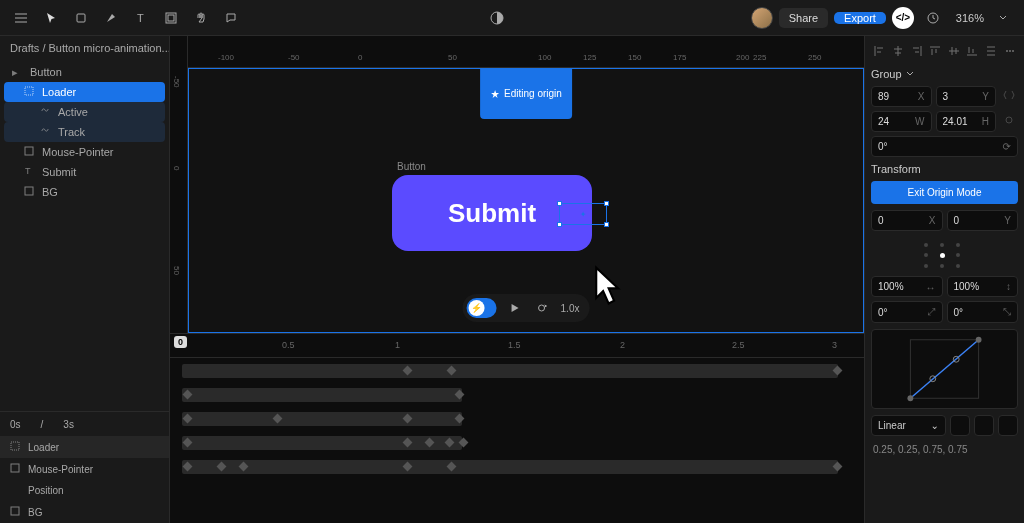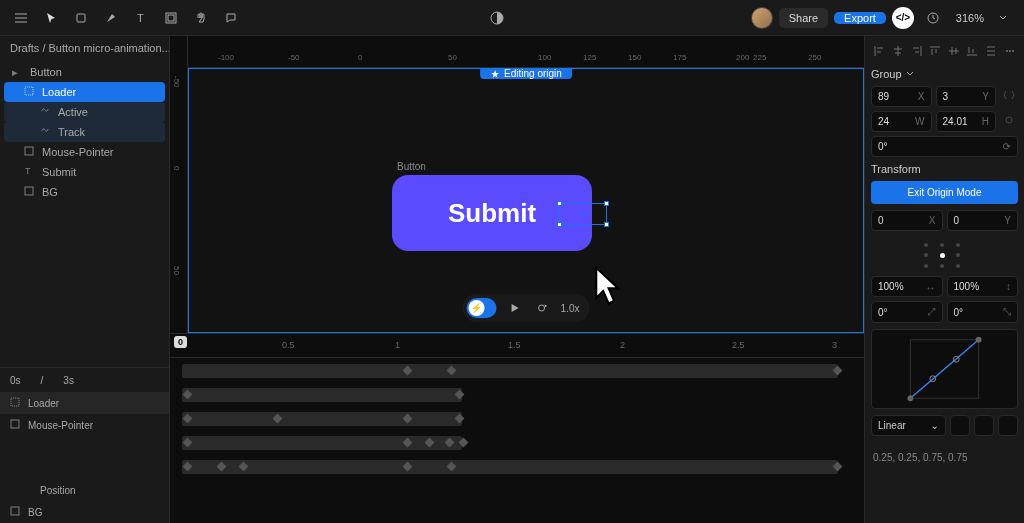--- a/index.html
+++ b/index.html
@@ -31,21 +31,21 @@
 .tree-item.hover { background: #1e2a3a; }
 .tree-icon { width: 12px; height: 12px; opacity: 0.7; flex-shrink: 0; }
 
 
 .canvas-wrap { flex: 1; display: flex; flex-direction: column; position: relative; }
 .hruler { height: 20px; background: #0d0d0d; border-bottom: 1px solid #2a2a2a; position: relative; font-size: 8px; color: #666; margin-top: 12px; }
 .hruler-tick { position: absolute; top: 5px; }
 .vruler { width: 18px; background: #0d0d0d; border-right: 1px solid #2a2a2a; position: relative; font-size: 8px; color: #666; }
 .vruler-tick { position: absolute; left: 2px; writing-mode: vertical-rl; }
 .canvas { flex: 1; background: #121212; position: relative; border: 1px solid #1a73e8; overflow: hidden; }
-.editing-badge { position: absolute; top: -1px; left: 50%; transform: translateX(-50%); background: #1a73e8; color: #fff; padding: 0 10px; font-size: 10px; border-radius: 0 0 4px 4px; display: flex; align-items: center; gap: 4px; }
+.editing-badge { position: absolute; top: -1px; left: 50%; transform: translateX(-50%); background: #1a73e8; color: #fff; padding: 20px 10px; font-size: 10px; border-radius: 0 0 4px 4px; display: flex; align-items: center; gap: 4px; }
 .btn-label { position: absolute; top: 92px; left: 208px; font-size: 10px; color: #888; }
 .submit-btn { position: absolute; top: 106px; left: 203px; width: 200px; height: 76px; background: #5b4bff; border-radius: 16px; display: flex; align-items: center; justify-content: center; color: #fff; font-size: 26px; font-weight: 700; }
 .selection-box { position: absolute; top: 134px; left: 370px; width: 48px; height: 22px; border: 1px solid #1a73e8; }
 .sel-handle { position: absolute; width: 5px; height: 5px; background: #fff; border: 1px solid #1a73e8; }
 .sel-handle.tl { top: -3px; left: -3px; }
 .sel-handle.tr { top: -3px; right: -3px; }
 .sel-handle.bl { bottom: -3px; left: -3px; }
 .sel-handle.br { bottom: -3px; right: -3px; }
 .sel-center { position: absolute; top: 50%; left: 50%; transform: translate(-50%,-50%); color: #1a73e8; font-size: 8px; }
 .cursor-icon { position: absolute; top: 196px; left: 404px; }
@@ -63,30 +63,30 @@
 .prop-row { display: flex; gap: 4px; margin-bottom: 4px; }
 .prop-input { flex: 1; background: #0d0d0d; border: 1px solid #2a2a2a; border-radius: 4px; padding: 4px 6px; display: flex; justify-content: space-between; align-items: center; font-size: 10px; }
 .prop-input span.label { color: #666; }
 .prop-input span.val { color: #ddd; }
 .exit-btn { background: #1a73e8; color: #fff; text-align: center; padding: 6px; border-radius: 4px; margin: 6px 0; font-size: 10px; cursor: pointer; }
 .origin-grid { display: flex; justify-content: center; padding: 8px 0; }
 .origin-dots { display: grid; grid-template-columns: repeat(3, 10px); gap: 6px; }
 .origin-dot { width: 4px; height: 4px; background: #444; border-radius: 50%; }
 .origin-dot.active { background: #fff; width: 5px; height: 5px; }
 .curve-box { width: 100%; height: 80px; background: #0d0d0d; border: 1px solid #2a2a2a; border-radius: 4px; margin: 6px 0; position: relative; }
-.ease-select { display: flex; gap: 4px; margin-bottom: 12px; }
+.ease-select { display: flex; gap: 4px; margin-bottom: 4px; }
 .ease-dropdown { flex: 1; background: #0d0d0d; border: 1px solid #2a2a2a; border-radius: 4px; padding: 4px 6px; font-size: 10px; color: #ccc; display: flex; justify-content: space-between; }
 .ease-btn { width: 20px; background: #0d0d0d; border: 1px solid #2a2a2a; border-radius: 4px; }
 .bezier-text { font-size: 10px; color: #888; padding: 4px 2px; }
 .tl-left { width: 170px; border-right: 1px solid #2a2a2a; }
 .tl-header { height: 24px; display: flex; align-items: center; padding: 0 10px; font-size: 10px; color: #aaa; }
 .tl-header .sep { margin: 0 20px; }
 .tl-item { display: flex; align-items: center; gap: 6px; padding: 5px 10px; font-size: 10px; cursor: pointer; }
 .tl-item.hover { background: #262626; }
-.tl-item.lvl1 { padding-left: 40px; margin-top: 44px; }
+.tl-item.lvl1 { padding-left: 28px; }
 .tl-right { flex: 1; position: relative; }
 .tl-ruler { height: 24px; position: relative; border-bottom: 1px solid #2a2a2a; font-size: 9px; color: #666; }
 .tl-tick { position: absolute; top: 6px; }
 .tl-playhead { position: absolute; top: 2px; left: 4px; background: #ddd; color: #000; font-size: 9px; font-weight: bold; padding: 1px 4px; border-radius: 3px; }
 .tl-tracks { padding-top: 0; }
 .tl-track { height: 22px; position: relative; margin: 2px 6px; }
 .tl-bar { position: absolute; top: 4px; height: 14px; background: #2a2a2a; border-radius: 2px; }
 .tl-key { position: absolute; top: 7px; width: 7px; height: 7px; background: #555; transform: rotate(45deg); }
 
 svg { display: block; }

